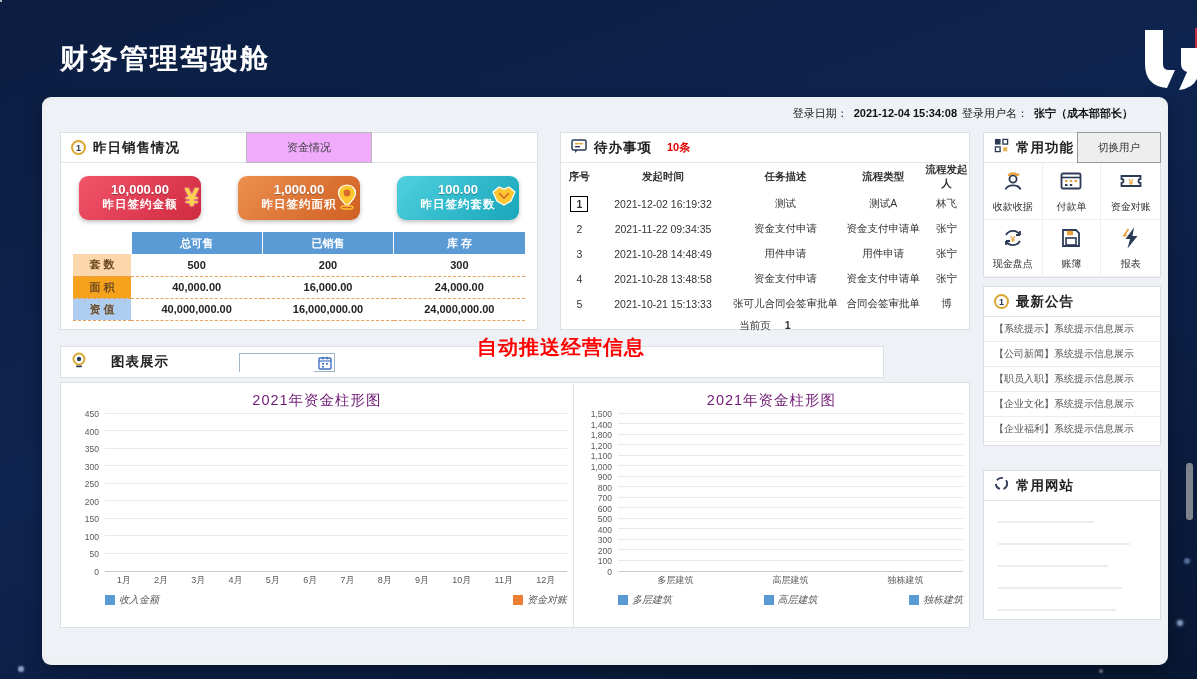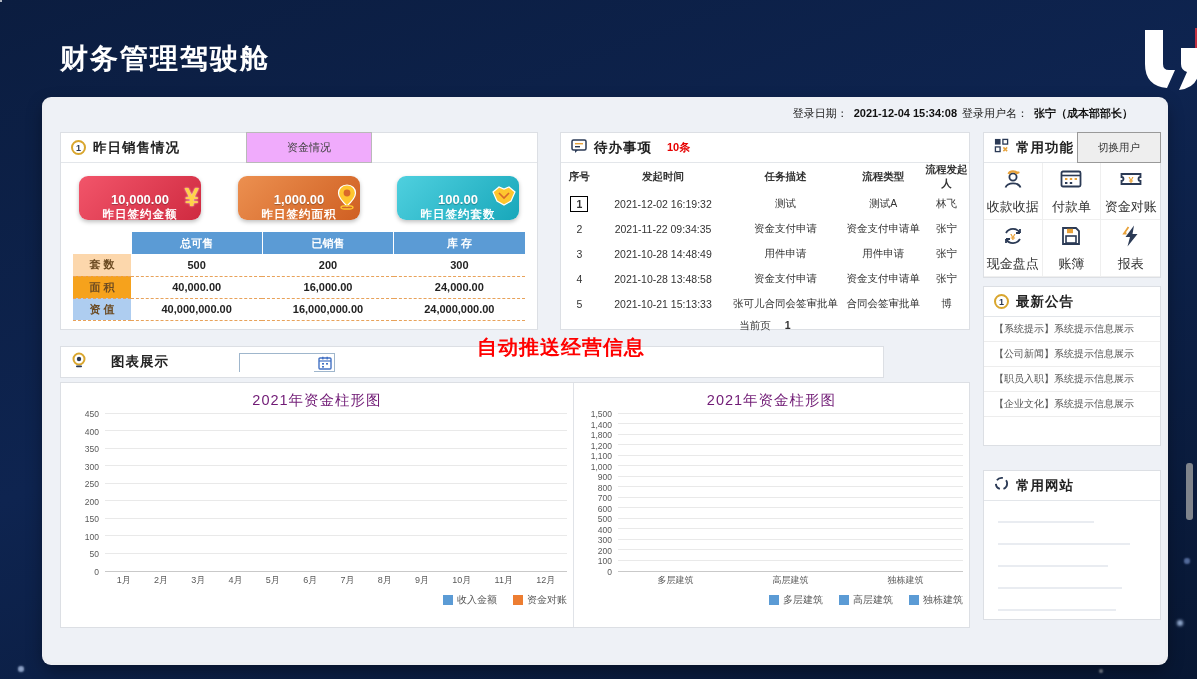--- a/index.html
+++ b/index.html
@@ -45,21 +45,21 @@
     color:#2b3a55; font-size:9px; font-weight:bold; display:flex; align-items:center;
     justify-content:center; background:#fff; }
 
   
   .p-sales { left:15px; top:32px; width:478px; height:198px; }
   .tab-funds { position:absolute; left:185px; top:-1px; width:126px; height:31px;
     background:#f0abfc; border:1px solid #b9b9b9; font-size:11px; color:#444;
     display:flex; align-items:center; justify-content:center; cursor:pointer; }
   .badges { display:flex; justify-content:space-between; padding:13px 18px 0 18px; }
   .badge { position:relative; width:122px; height:44px; border-radius:9px; color:#fff;
-    text-align:center; padding-top:16px; box-shadow:0 2px 4px rgba(0,0,0,.25); }
+    text-align:center; padding-top:6px; box-shadow:0 2px 4px rgba(0,0,0,.25); }
   .badge .bval { font-size:13px; font-weight:bold; text-shadow:0 1px 1px rgba(0,0,0,.3); }
   .badge .blab { font-size:11.5px; font-weight:bold; letter-spacing:1px; }
   .badge-red  { background:linear-gradient(135deg,#f2556a,#cf2a40); }
   .badge-orange { background:linear-gradient(135deg,#ec9050,#cf5f22); }
   .badge-teal { background:linear-gradient(135deg,#4fd0df,#18a7ba); }
   .badge-ico { position:absolute; right:2px; top:8px; }
   .yen-glyph { font-size:26px; font-weight:bold; color:#ffd24a; text-shadow:0 0 2px #fff; line-height:1; }
 
   .sales-table { width:452px; margin:12px auto 0 auto; border-collapse:collapse; table-layout:fixed; }
   .sales-table th, .sales-table td { font-size:11px; height:22px; text-align:center; }
@@ -84,21 +84,21 @@
   
   .p-func { left:938px; top:32px; width:178px; height:146px; }
   .btn-switch { position:absolute; right:-1px; top:-1px; height:31px; padding:0 20px;
     background:#eee; border:1px solid #999; font-size:10.5px; color:#333; cursor:pointer;
     display:flex; align-items:center; }
   .func-grid { display:grid; grid-template-columns:repeat(3,1fr); }
   .func-cell { height:57px; display:flex; flex-direction:column; align-items:center;
     justify-content:center; gap:3px; border-right:1px solid #efefef; border-bottom:1px solid #efefef;
     cursor:pointer; }
   .func-cell:nth-child(3n) { border-right:none; }
-  .func-label { font-size:13px; color:#333; }
+  .func-label { font-size:10px; color:#333; }
 
   .p-ann { left:938px; top:186px; width:178px; height:160px; }
   .ann-item { font-size:10px; color:#555; padding:0 10px; height:25px; display:flex;
     align-items:center; border-bottom:1px solid #ededed; cursor:pointer; white-space:nowrap; }
 
   .p-web { left:938px; top:370px; width:178px; height:150px; }
   .web-line { height:2px; background:#e9ecf1; margin:20px 14px 0 14px; }
 
   
   .p-chart-head { left:15px; top:246px; width:824px; height:32px; display:flex;
@@ -118,21 +118,21 @@
   .chart-main { display:flex; height:158px; }
   .y-axis { width:38px; position:relative; }
   .ytick { position:absolute; right:6px; font-size:8.5px; color:#595959; }
   .plot { flex:1; position:relative; border-bottom:1px solid #c9c9c9; }
   .gridline { position:absolute; left:0; right:0; height:1px; background:#e9e9e9; }
   .groups { position:absolute; left:0; right:0; top:0; bottom:0; display:flex;
     align-items:flex-end; justify-content:space-around; }
   .bargroup { display:flex; align-items:flex-end; }
   .x-labels { display:flex; justify-content:space-around; margin-left:38px; margin-top:2px; }
   .xlab { font-size:9px; color:#595959; }
-  .legend { display:flex; justify-content:flex-end; gap:16px; margin-top:6px; margin-left:38px; }
+  .legend { display:flex; justify-content:space-between; gap:16px; margin-top:6px; margin-left:38px;font-style:italic; }
   .legend-item { display:flex; align-items:center; gap:4px; font-size:10px; color:#595959; }
   .swatch { width:10px; height:10px; display:inline-block; }
 
   .scrollthumb { position:absolute; right:4px; top:463px; width:7px; height:57px;
     background:#7f848c; border-radius:3px; }
 </style>
 </head>
 <body>
 
 <div class="bg-dots"></div>
@@ -370,20 +370,21 @@
   <div class="panel p-ann">
     <div class="panel-head">
       <span class="circle-num">1</span>
       <span class="panel-title">最新公告</span>
     </div>
     <div id="ann-mount">
         <div class="ann-item">【系统提示】系统提示信息展示</div>
         <div class="ann-item">【公司新闻】系统提示信息展示</div>
         <div class="ann-item">【职员入职】系统提示信息展示</div>
         <div class="ann-item">【企业文化】系统提示信息展示</div>
+        <div class="ann-item">【企业福利】系统提示信息展示</div>
       </div>
   </div>
 
   <div class="panel p-web">
     <div class="panel-head">
       <span>
         <svg width="15" height="15" viewBox="0 0 16 16">
             <circle cx="8" cy="8" r="6" fill="none" stroke="#2b3a55" stroke-width="2" stroke-dasharray="7 4"></circle>
           </svg>
       </span>

